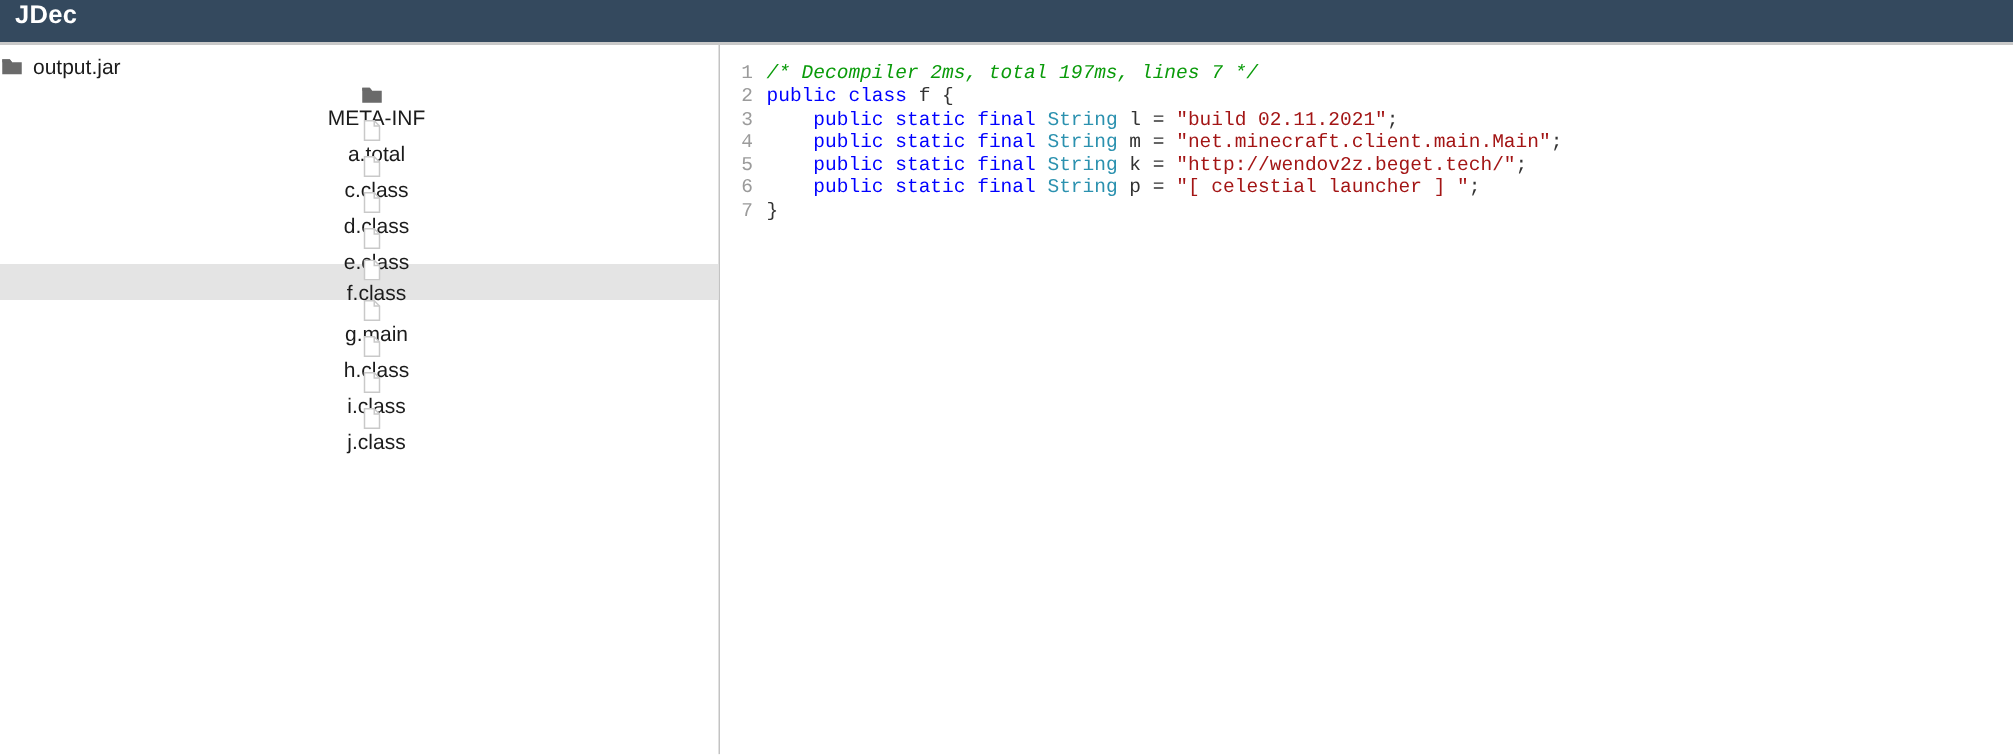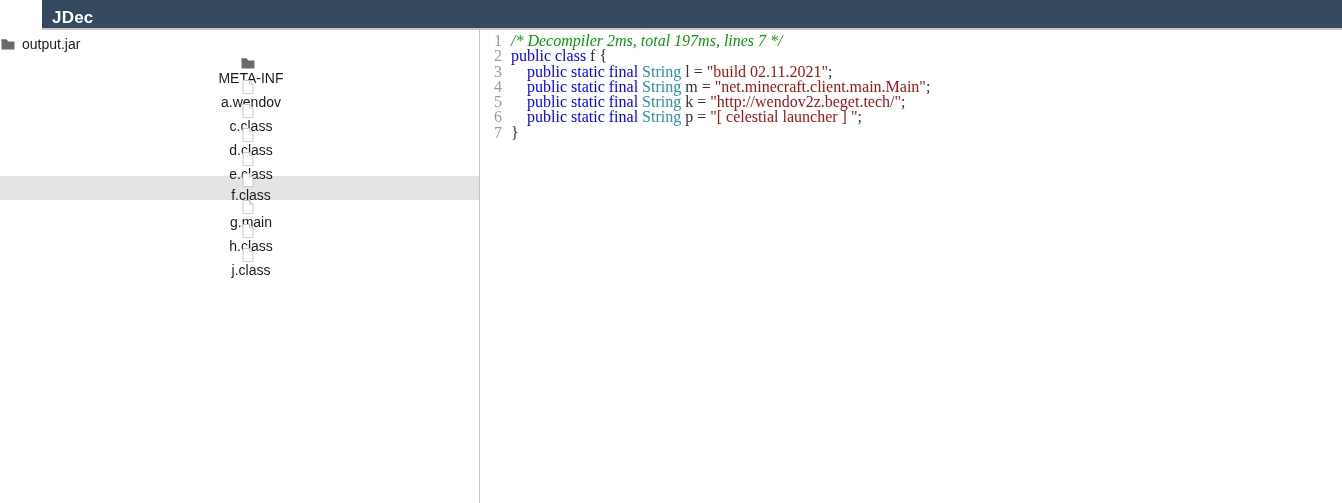--- a/index.html
+++ b/index.html
@@ -10,23 +10,22 @@
     width:1342px; height:503px;
     display:flex; flex-direction:column;
     overflow:hidden; background:#fff;
     position:relative;
   }
 
   .header {
     height:30px; flex:none;
     background:var(--header-bg);
     border-bottom:2px solid var(--header-border);
-    display:flex; align-items:flex-end;
+    display:flex; align-items:flex-start;
     padding:0 10px;
-    margin-left:42px;
   }
   .header .title {
     color:var(--title-text);
     font-weight:bold;
     font-size:17px;
     letter-spacing:0.2px;
   }
 
   .main { flex:1; display:flex; min-height:0; }
 
@@ -47,23 +46,23 @@
   .tree-item.selected { background:var(--selection-bg);justify-content:center; }
   .tree-item .icon {
     width:15px; height:14px; margin-right:7px;
     flex:none; display:inline-flex; align-items:center; justify-content:center;
   }
   .tree-item.lvl0 { }
   .tree-item.lvl1 { padding-left:23px;flex-direction:column; }
 
   .editor {
     flex:1; min-width:0;
-    padding-top:3px;
-    font-family:Liberation Serif, serif;
-    font-size:16px;
+    padding-top:11px;
+    font-family:Liberation Mono, monospace;
+    font-size:13px;
     line-height:15.3px;
     overflow:hidden;
     background:#fff;
   }
   .code-line { white-space:pre; }
   .ln {
     display:inline-block;
     width:22px;
     text-align:right;
     margin-right:9px;
@@ -102,21 +101,21 @@
           </span>
           <span>META-INF</span>
         </div>
         <div class="tree-item lvl1">
           <span class="icon">
             <svg width="12" height="14" viewBox="0 0 12 14">
               <path d="M1 0.5 H7.5 L11 4 V13.5 H1 Z" fill="#ffffff" stroke="var(--file-icon-stroke)"></path>
               <path d="M7.5 0.5 V4 H11" fill="none" stroke="var(--file-icon-stroke)"></path>
             </svg>
           </span>
-          <span>a.wendov</span>
+          <span>a.total</span>
         </div>
         <div class="tree-item lvl1">
           <span class="icon">
             <svg width="12" height="14" viewBox="0 0 12 14">
               <path d="M1 0.5 H7.5 L11 4 V13.5 H1 Z" fill="#ffffff" stroke="var(--file-icon-stroke)"></path>
               <path d="M7.5 0.5 V4 H11" fill="none" stroke="var(--file-icon-stroke)"></path>
             </svg>
           </span>
           <span>c.class</span>
         </div>
@@ -165,20 +164,29 @@
           </span>
           <span>h.class</span>
         </div>
         <div class="tree-item lvl1">
           <span class="icon">
             <svg width="12" height="14" viewBox="0 0 12 14">
               <path d="M1 0.5 H7.5 L11 4 V13.5 H1 Z" fill="#ffffff" stroke="var(--file-icon-stroke)"></path>
               <path d="M7.5 0.5 V4 H11" fill="none" stroke="var(--file-icon-stroke)"></path>
             </svg>
           </span>
+          <span>i.class</span>
+        </div>
+        <div class="tree-item lvl1">
+          <span class="icon">
+            <svg width="12" height="14" viewBox="0 0 12 14">
+              <path d="M1 0.5 H7.5 L11 4 V13.5 H1 Z" fill="#ffffff" stroke="var(--file-icon-stroke)"></path>
+              <path d="M7.5 0.5 V4 H11" fill="none" stroke="var(--file-icon-stroke)"></path>
+            </svg>
+          </span>
           <span>j.class</span>
         </div>
       </div>
     <div class="editor" id="code-editor">
         <div class="code-line"><span class="ln">1</span><span class="tok-cm">/* Decompiler 2ms, total 197ms, lines 7 */</span></div>
         <div class="code-line"><span class="ln">2</span><span class="tok-kw">public</span><span class="tok-pl"> </span><span class="tok-kw">class</span><span class="tok-pl"> f {</span></div>
         <div class="code-line"><span class="ln">3</span><span class="tok-pl">    </span><span class="tok-kw">public</span><span class="tok-pl"> </span><span class="tok-kw">static</span><span class="tok-pl"> </span><span class="tok-kw">final</span><span class="tok-pl"> </span><span class="tok-ty">String</span><span class="tok-pl"> l = </span><span class="tok-st">"build 02.11.2021"</span><span class="tok-pl">;</span></div>
         <div class="code-line"><span class="ln">4</span><span class="tok-pl">    </span><span class="tok-kw">public</span><span class="tok-pl"> </span><span class="tok-kw">static</span><span class="tok-pl"> </span><span class="tok-kw">final</span><span class="tok-pl"> </span><span class="tok-ty">String</span><span class="tok-pl"> m = </span><span class="tok-st">"net.minecraft.client.main.Main"</span><span class="tok-pl">;</span></div>
         <div class="code-line"><span class="ln">5</span><span class="tok-pl">    </span><span class="tok-kw">public</span><span class="tok-pl"> </span><span class="tok-kw">static</span><span class="tok-pl"> </span><span class="tok-kw">final</span><span class="tok-pl"> </span><span class="tok-ty">String</span><span class="tok-pl"> k = </span><span class="tok-st">"http://wendov2z.beget.tech/"</span><span class="tok-pl">;</span></div>
         <div class="code-line"><span class="ln">6</span><span class="tok-pl">    </span><span class="tok-kw">public</span><span class="tok-pl"> </span><span class="tok-kw">static</span><span class="tok-pl"> </span><span class="tok-kw">final</span><span class="tok-pl"> </span><span class="tok-ty">String</span><span class="tok-pl"> p = </span><span class="tok-st">"[ celestial launcher ] "</span><span class="tok-pl">;</span></div>

